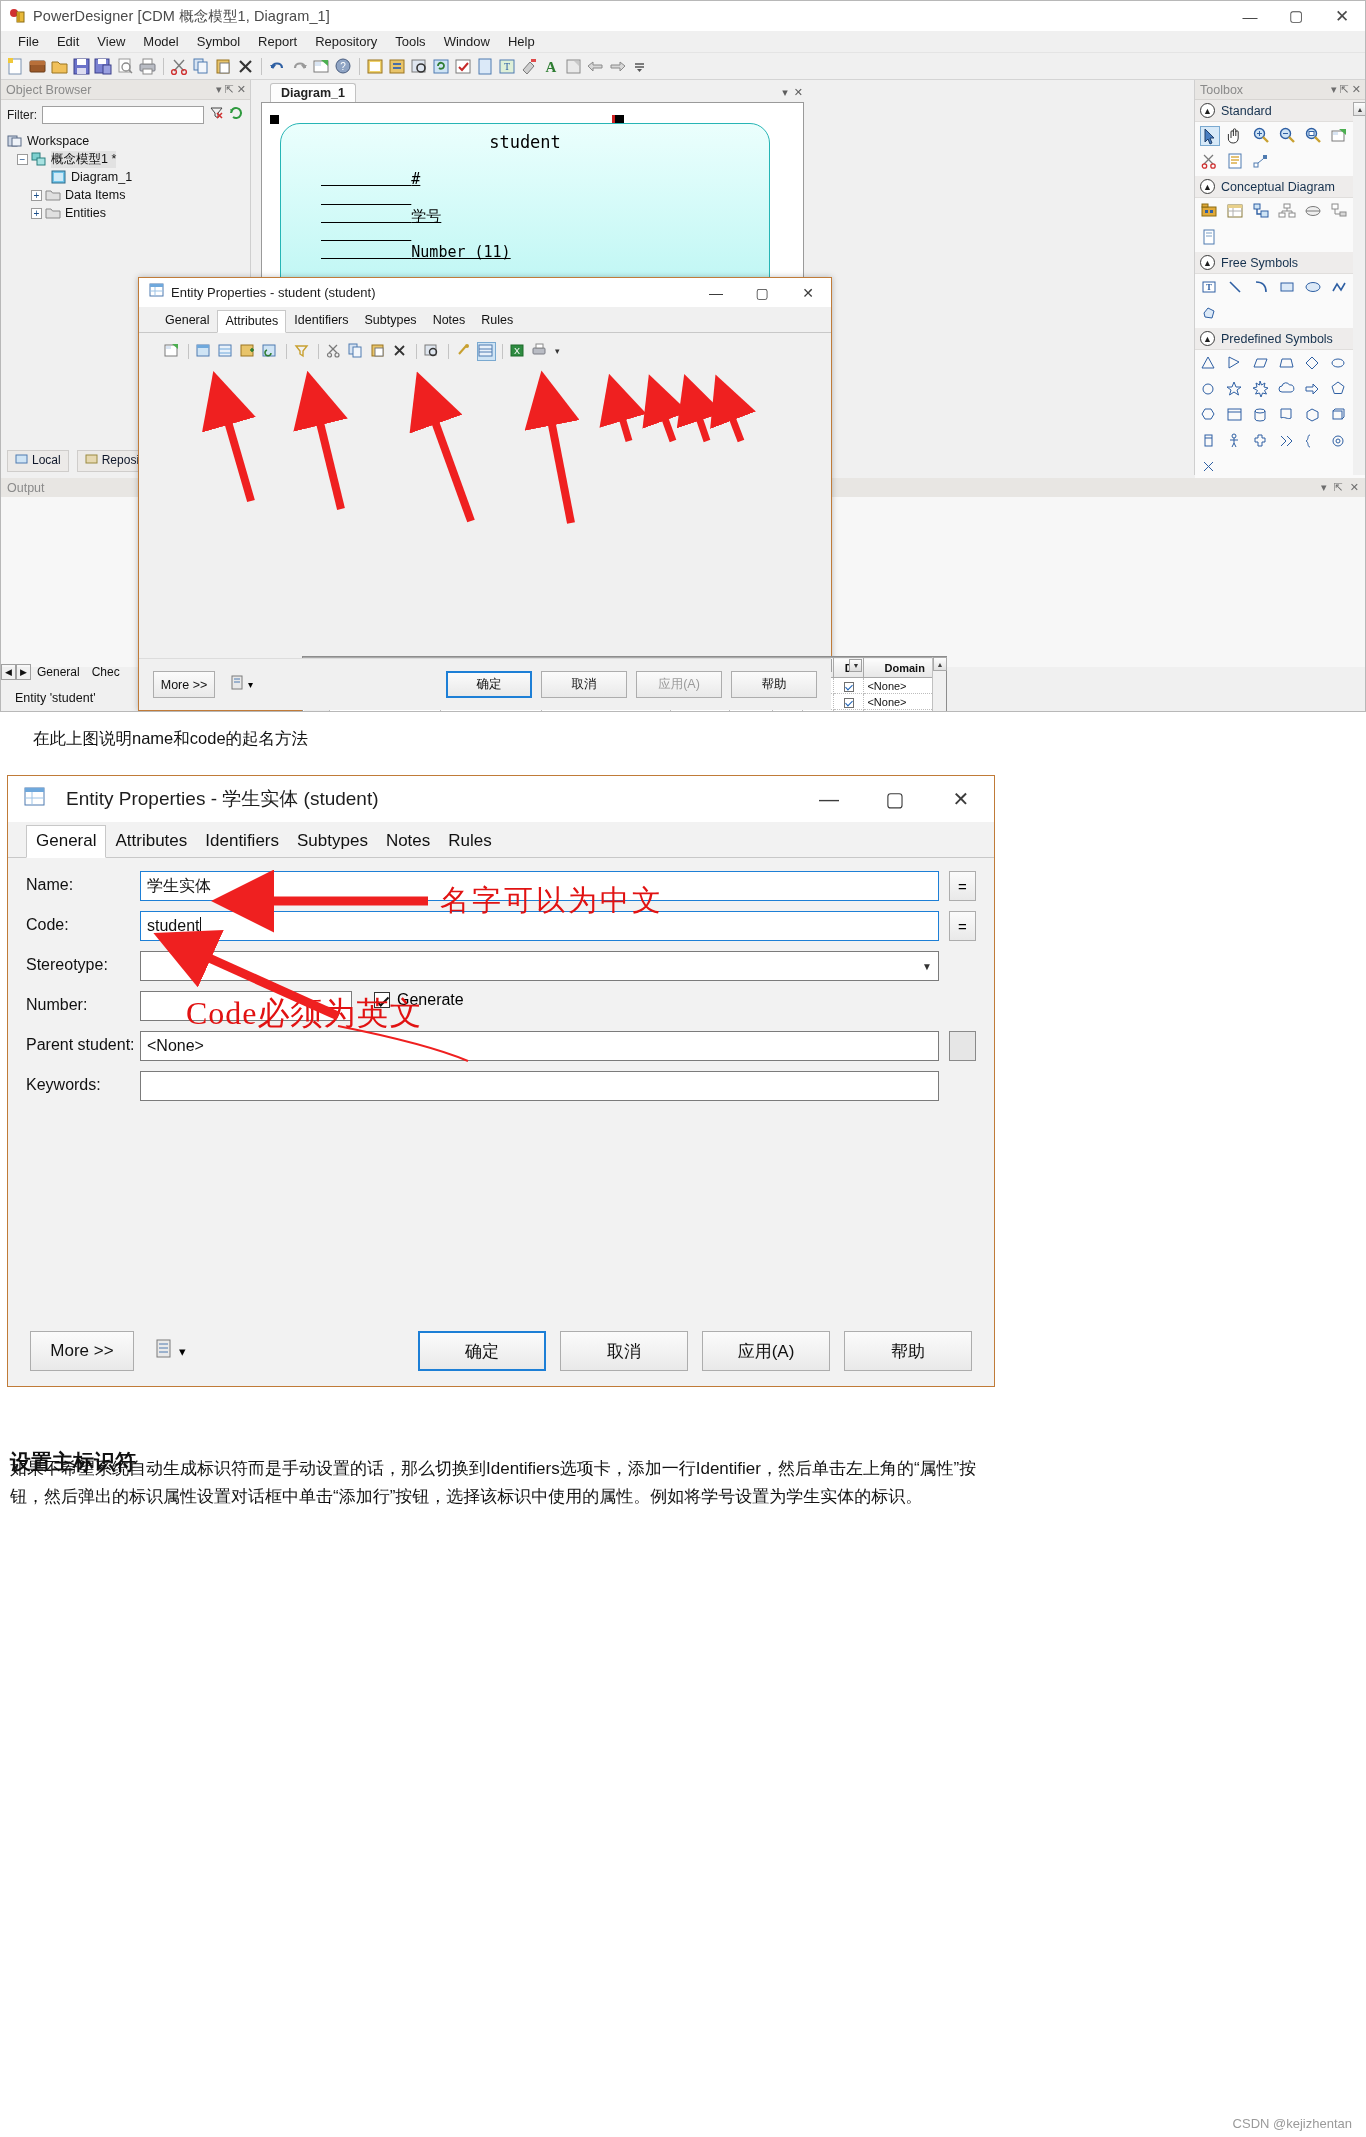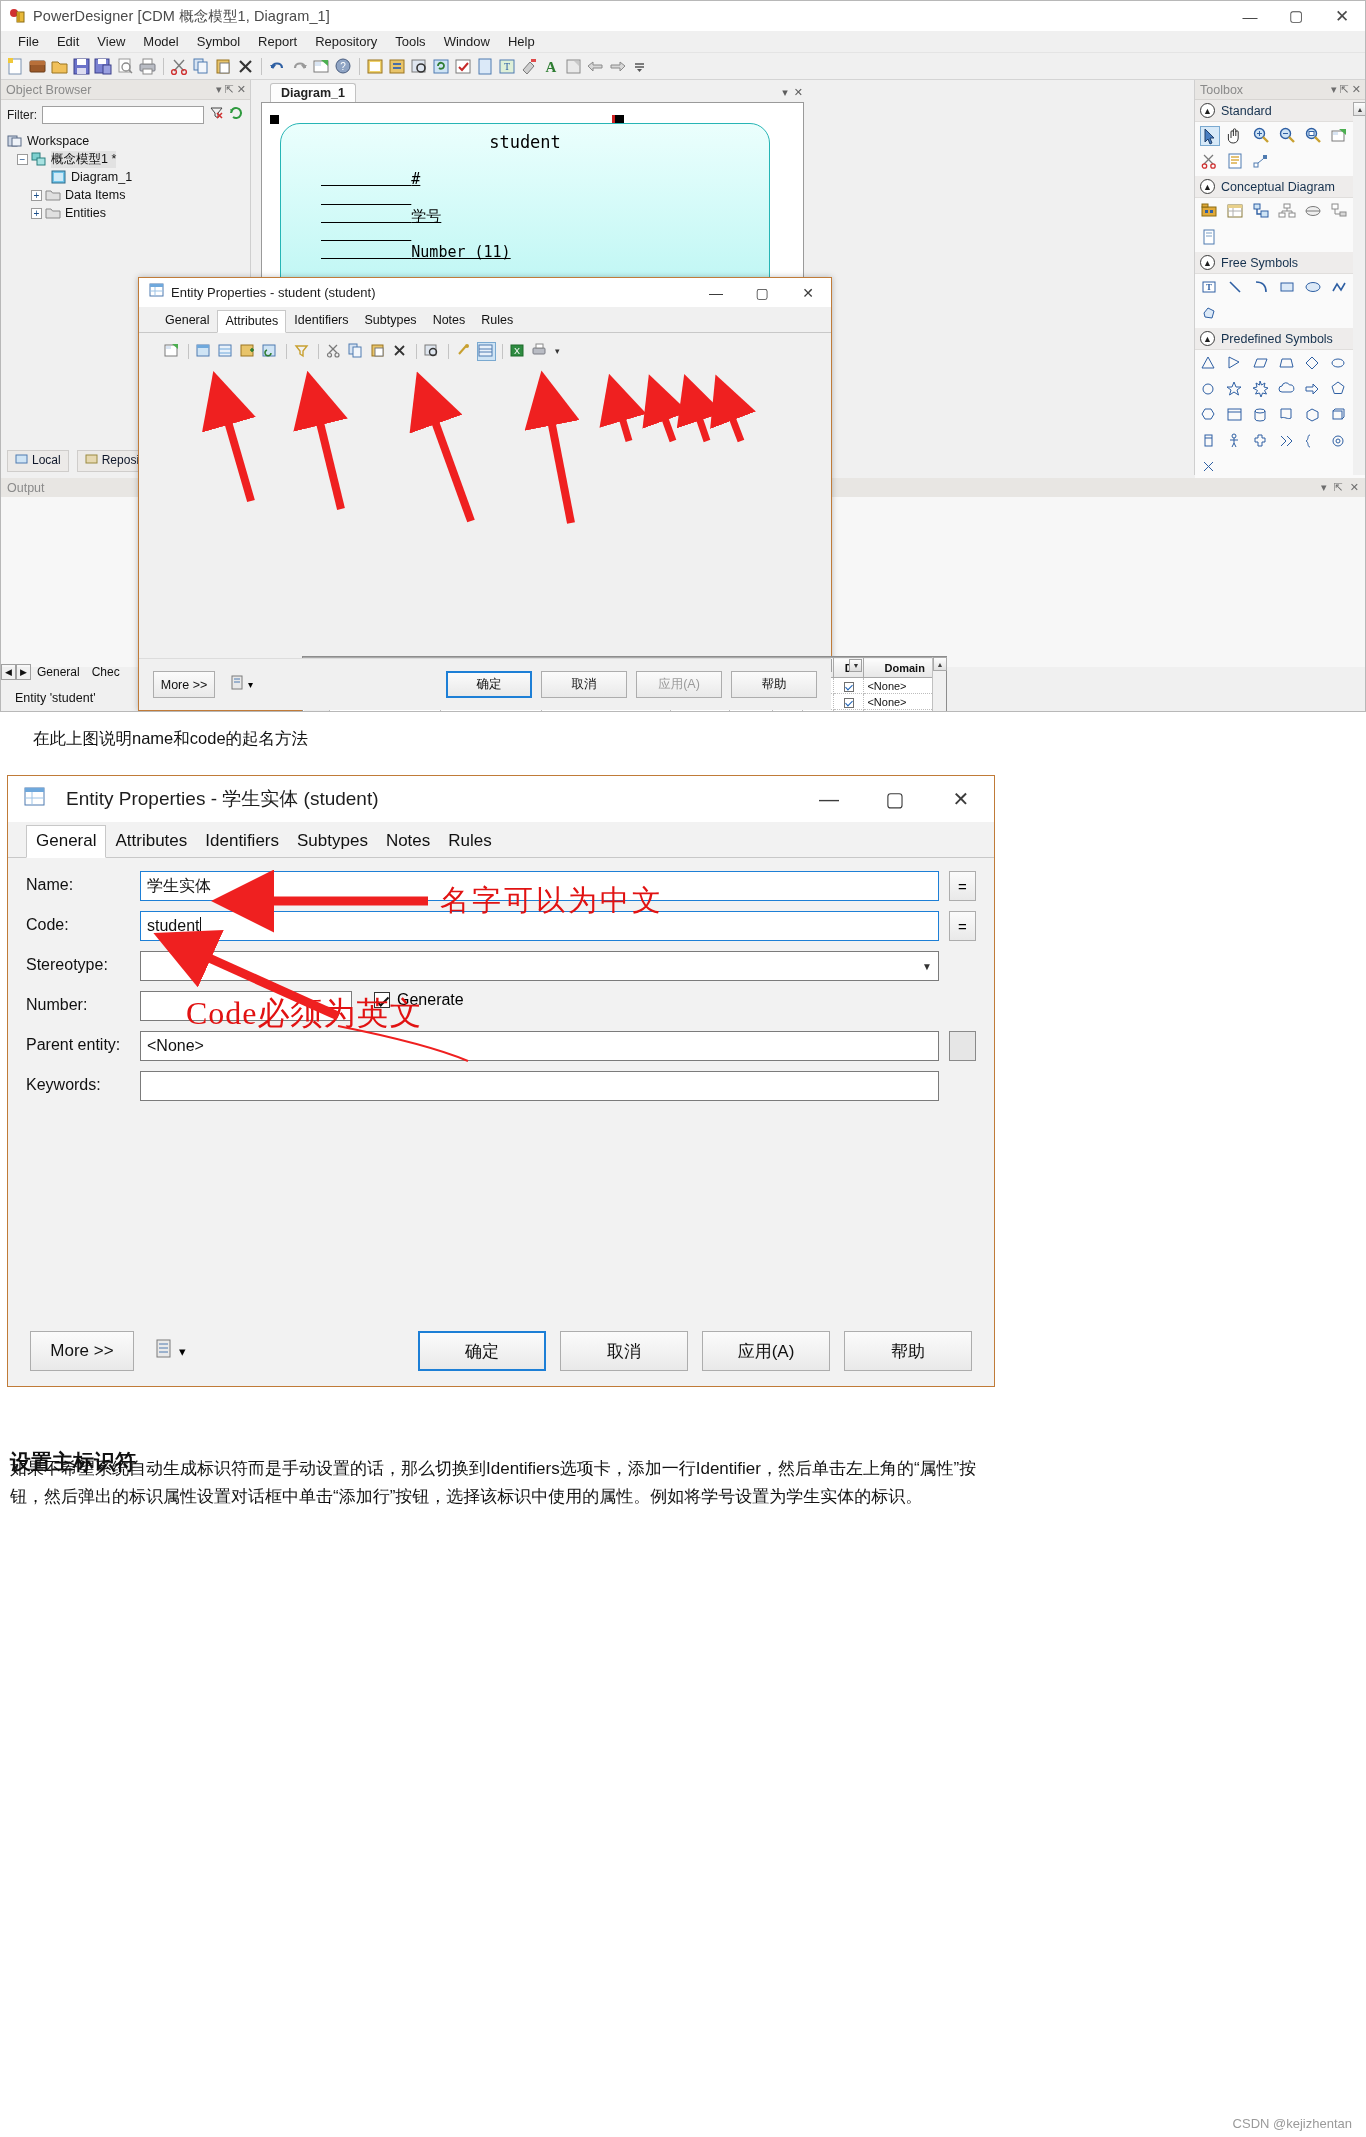--- a/index.html
+++ b/index.html
@@ -1033,21 +1033,21 @@
     </div>
     <div class="frow">
       <div class="flbl">Number:</div>
       <div class="fnum"></div>
       <div class="gen">
         <span class="gcb"></span>
         <span>Generate</span>
       </div>
     </div>
     <div class="frow">
-      <div class="flbl">Parent entity:</div>
+      <div class="flbl">Parent student:</div>
       <div class="fin">&lt;None&gt;</div>
       <div class="fbrowse"></div>
     </div>
     <div class="frow">
       <div class="flbl">Keywords:</div>
       <div class="fin"></div>
       <div style="width:37px"></div>
     </div>
   </div>
 

